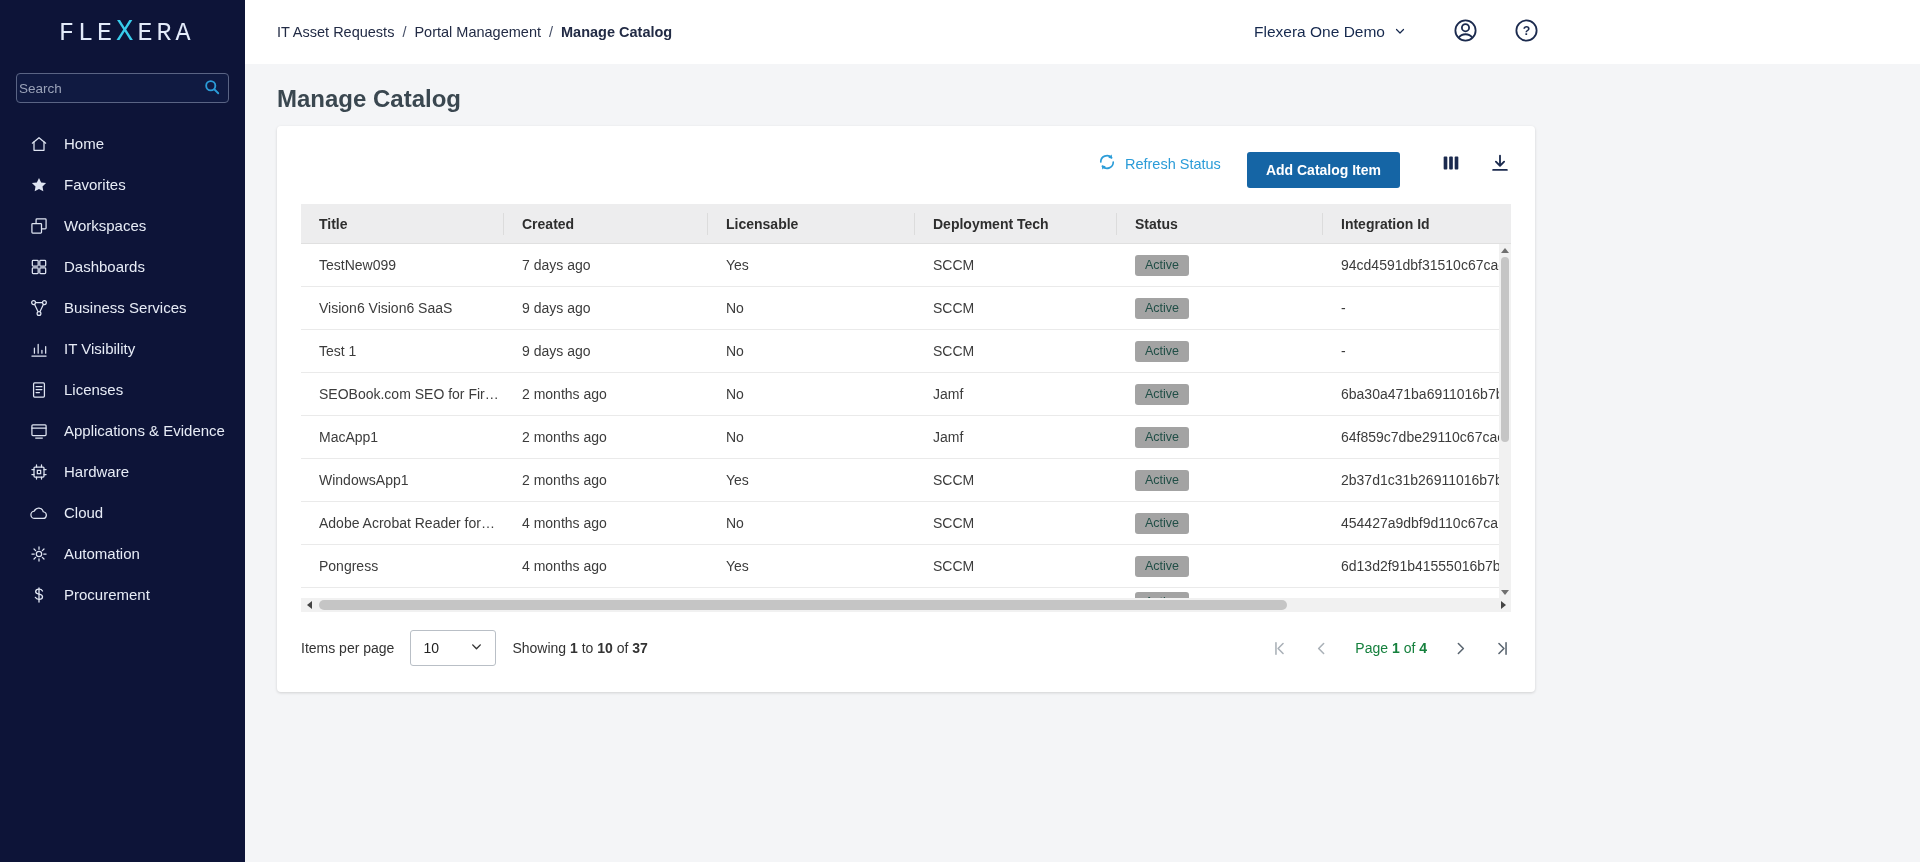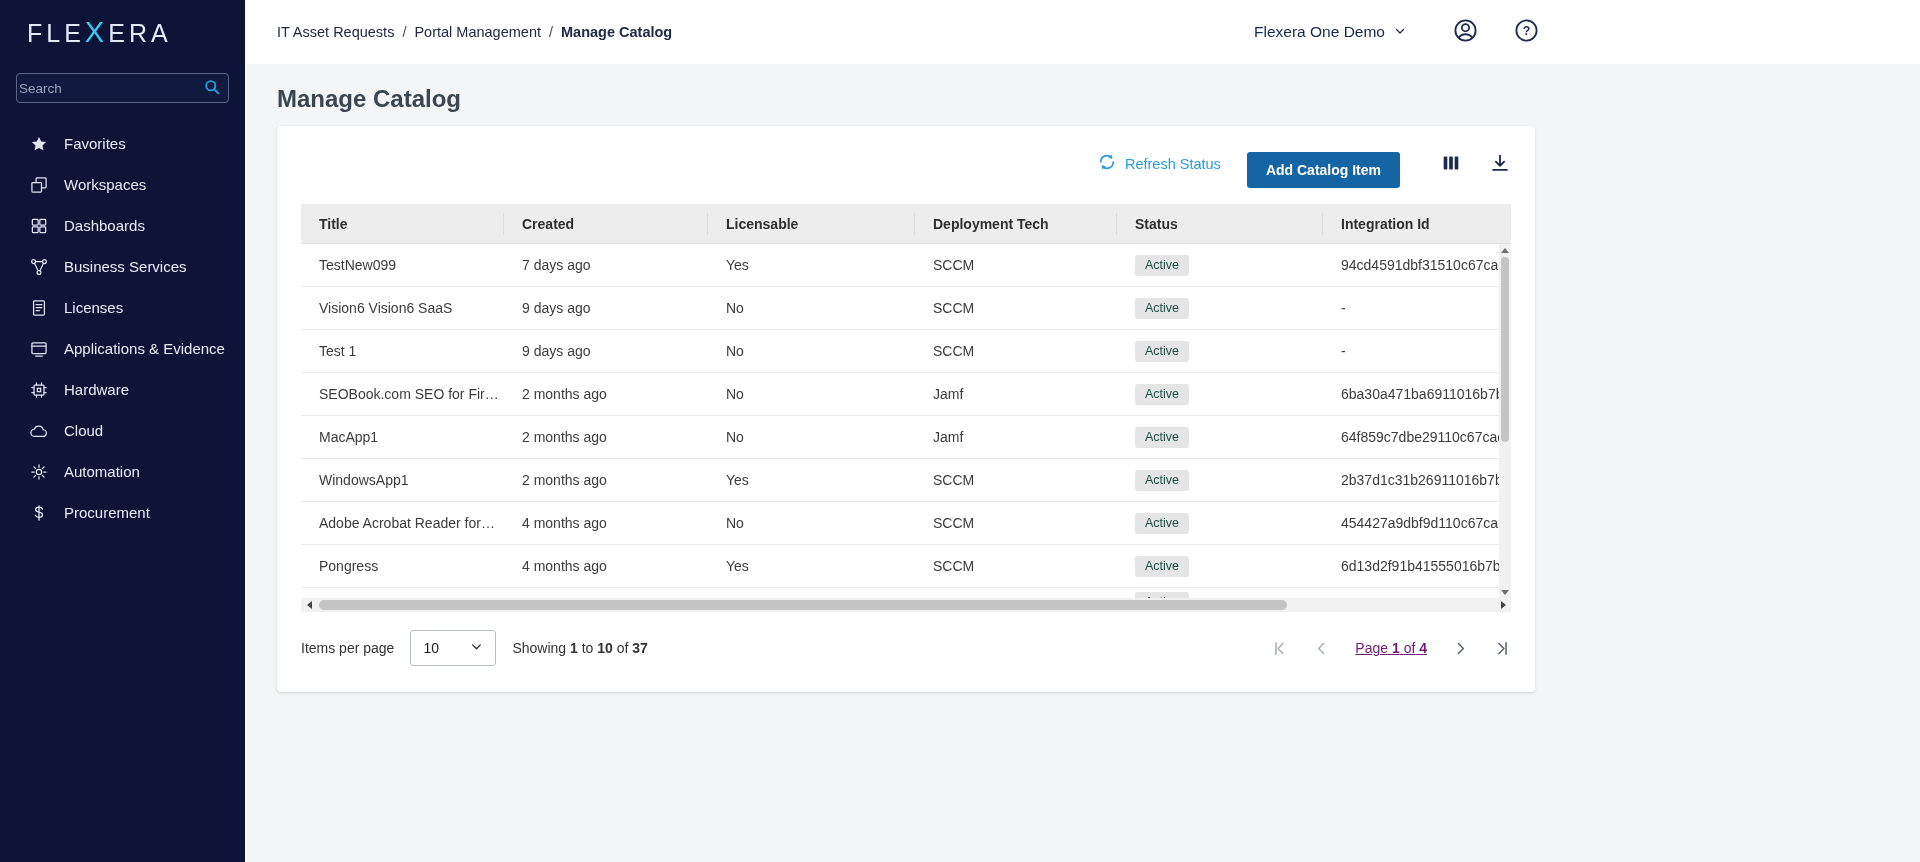--- a/index.html
+++ b/index.html
@@ -2,21 +2,21 @@
 <html><head>
 <meta charset="utf-8">
 <style>
   * { box-sizing: border-box; }
   html,body { margin:0; padding:0; width:1920px; height:862px; overflow:hidden;
     font-family:"Liberation Sans","DejaVu Sans",sans-serif; background:#f4f5f7; }
   .app { display:flex; width:100%; height:100%; }
 
   
   .sidebar { width:245px; flex-shrink:0; background:#0d1438; color:#e7ecf6; height:100%; }
-  .logo { padding:16px 0 0 27px; font-size:25px; letter-spacing:4px; color:#e3ebfa; user-select:none; }
+  .logo { padding:16px 0 0 59px; font-size:25px; letter-spacing:4px; color:#e3ebfa; user-select:none;font-family:Liberation Mono, monospace; }
   .logo .lx { color:#38cdec; font-size:29px; letter-spacing:4px; }
   .search-wrap { margin:24px 16px 0 16px; position:relative; }
   .search-input { width:100%; height:30px; background:#101a41; border:1px solid #5a6484; border-radius:4px;
     color:#dfe5f2; font-size:13.5px; padding:0 32px 0 2px; outline:none; font-family:inherit; }
   .search-input::placeholder { color:#9aa2b8; }
   .search-icon { position:absolute; right:7px; top:4px; }
   .nav { margin-top:20px; }
   .nav-item { display:flex; align-items:center; height:41px; padding-left:29px; gap:15px; cursor:pointer; }
   .nav-icon { width:20px; height:20px; display:flex; align-items:center; justify-content:center; }
   .nav-icon svg { width:20px; height:20px; }
@@ -51,21 +51,21 @@
   
   .t-wrap { margin:0 24px; }
   .t-viewport { position:relative; height:394px; overflow:hidden; }
   .t-head { display:flex; background:#ededee; height:40px; align-items:center; border-bottom:1px solid #e0e0e0; }
   .th { font-size:14px; font-weight:700; color:#2e2e2e; padding-left:18px; height:22px; line-height:22px;
     border-right:1px solid #dcdcdc; cursor:pointer; }
   .th.c6 { border-right:none; }
   .t-row { display:flex; align-items:center; height:43px; border-bottom:1px solid #eaeaea; background:#fff; cursor:pointer; }
   .td { font-size:14px; color:#3c3c3c; padding-left:18px; white-space:nowrap; overflow:hidden; }
   .c1{width:203px;} .c2{width:204px;} .c3{width:207px;} .c4{width:202px;} .c5{width:206px;} .c6{flex:1;}
-  .badge { display:inline-block; background:#e5e5e5; color:#214f47; font-size:12.5px;
+  .badge { display:inline-block; background:#a3a3a3; color:#214f47; font-size:12.5px;
     padding:3px 10px 4px 10px; border-radius:3px; }
   .t-row.partial { align-items:flex-start; height:43px; border-bottom:none; }
   .t-row.partial .td { padding-top:4px; }
 
   
   .vscroll { position:absolute; top:40px; right:0; width:12px; height:354px; background:#f1f1f1; }
   .vthumb { position:absolute; top:13px; left:2px; width:8px; height:185px; background:#c5c5c5; border-radius:5px; }
   .varrow { position:absolute; left:0; width:12px; height:12px; display:flex; align-items:center; justify-content:center; }
   .varrow.up { top:0; } .varrow.down { bottom:0; }
   .tri-up { width:0; height:0; border-left:4px solid transparent; border-right:4px solid transparent; border-bottom:5px solid #6f6f6f; }
@@ -82,21 +82,21 @@
   
   .pagebar { display:flex; align-items:center; padding:18px 24px 26px 24px; font-size:14px; color:#333; }
   .ipp-label { margin-right:16px; color:#333; }
   .select { width:86px; height:36px; border:1px solid #b9bfc6; border-radius:3px; display:flex; align-items:center;
     padding:0 12px; cursor:pointer; background:#fff; }
   .select .val { flex:1; font-size:14px; color:#222; }
   .showing { margin-left:16px; color:#333; }
   .showing b, .pagetext b { font-weight:700; }
   .pager { margin-left:auto; display:flex; align-items:center; gap:25px; }
   .pg-btn { cursor:pointer; display:flex; align-items:center; }
-  .pagetext { color:#701a75;text-decoration:underline; }
+  .pagetext { color:#15803d; }
 </style>
 </head>
 <body>
 
 <div class="app">
 
   <aside class="sidebar">
     <div class="logo"><span>FLE</span><span class="lx">X</span><span>ERA</span></div>
 
     <div class="search-wrap">
@@ -108,20 +108,31 @@
               <path d="M15 15l4.5 4.5"></path>
             </g>
           </svg>
       </span>
     </div>
 
     <nav class="nav">
       <div class="nav-item">
         <span class="nav-icon">
             <svg viewBox="0 0 24 24">
+              <g fill="none" stroke="#dfe5f2" stroke-width="1.5" stroke-linecap="round" stroke-linejoin="round">
+                <path d="M4 11 12 4.5 20 11"></path>
+                <path d="M6 9.5V19.5h12V9.5"></path>
+              </g>
+            </svg>
+          </span>
+        <span class="nav-label">Home</span>
+      </div>
+      <div class="nav-item">
+        <span class="nav-icon">
+            <svg viewBox="0 0 24 24">
               <polygon points="12,3.6 14.6,8.9 20.5,9.7 16.2,13.8 17.2,19.6 12,16.9 6.8,19.6 7.8,13.8 3.5,9.7 9.4,8.9" fill="#dfe5f2"></polygon>
             </svg>
           </span>
         <span class="nav-label">Favorites</span>
       </div>
       <div class="nav-item">
         <span class="nav-icon">
             <svg viewBox="0 0 24 24">
               <g fill="none" stroke="#dfe5f2" stroke-width="1.5" stroke-linejoin="round">
                 <rect x="3.5" y="9" width="11.5" height="11.5" rx="1"></rect>
@@ -149,20 +160,31 @@
             <svg viewBox="0 0 24 24">
               <g fill="none" stroke="#dfe5f2" stroke-width="1.5">
                 <circle cx="5.5" cy="5.5" r="2.3"></circle>
                 <circle cx="18.5" cy="5.5" r="2.3"></circle>
                 <circle cx="12" cy="18.5" r="2.3"></circle>
                 <path d="M7.8 5.5h8.4M6.6 7.6l4.3 8.8M17.4 7.6l-4.3 8.8"></path>
               </g>
             </svg>
           </span>
         <span class="nav-label">Business Services</span>
+      </div>
+      <div class="nav-item">
+        <span class="nav-icon">
+            <svg viewBox="0 0 24 24">
+              <g fill="none" stroke="#dfe5f2" stroke-width="1.5" stroke-linecap="round">
+                <path d="M3.5 20.5h17"></path>
+                <path d="M6.5 17v-6M11 17V6.5M15.5 17v-3.5M20 17V9"></path>
+              </g>
+            </svg>
+          </span>
+        <span class="nav-label">IT Visibility</span>
       </div>
       <div class="nav-item">
         <span class="nav-icon">
             <svg viewBox="0 0 24 24">
               <g fill="none" stroke="#dfe5f2" stroke-width="1.5" stroke-linecap="round">
                 <rect x="5.5" y="3.5" width="13" height="17" rx="1.2"></rect>
                 <path d="M8.5 8h7M8.5 11.5h7M8.5 15h4"></path>
               </g>
             </svg>
           </span>

